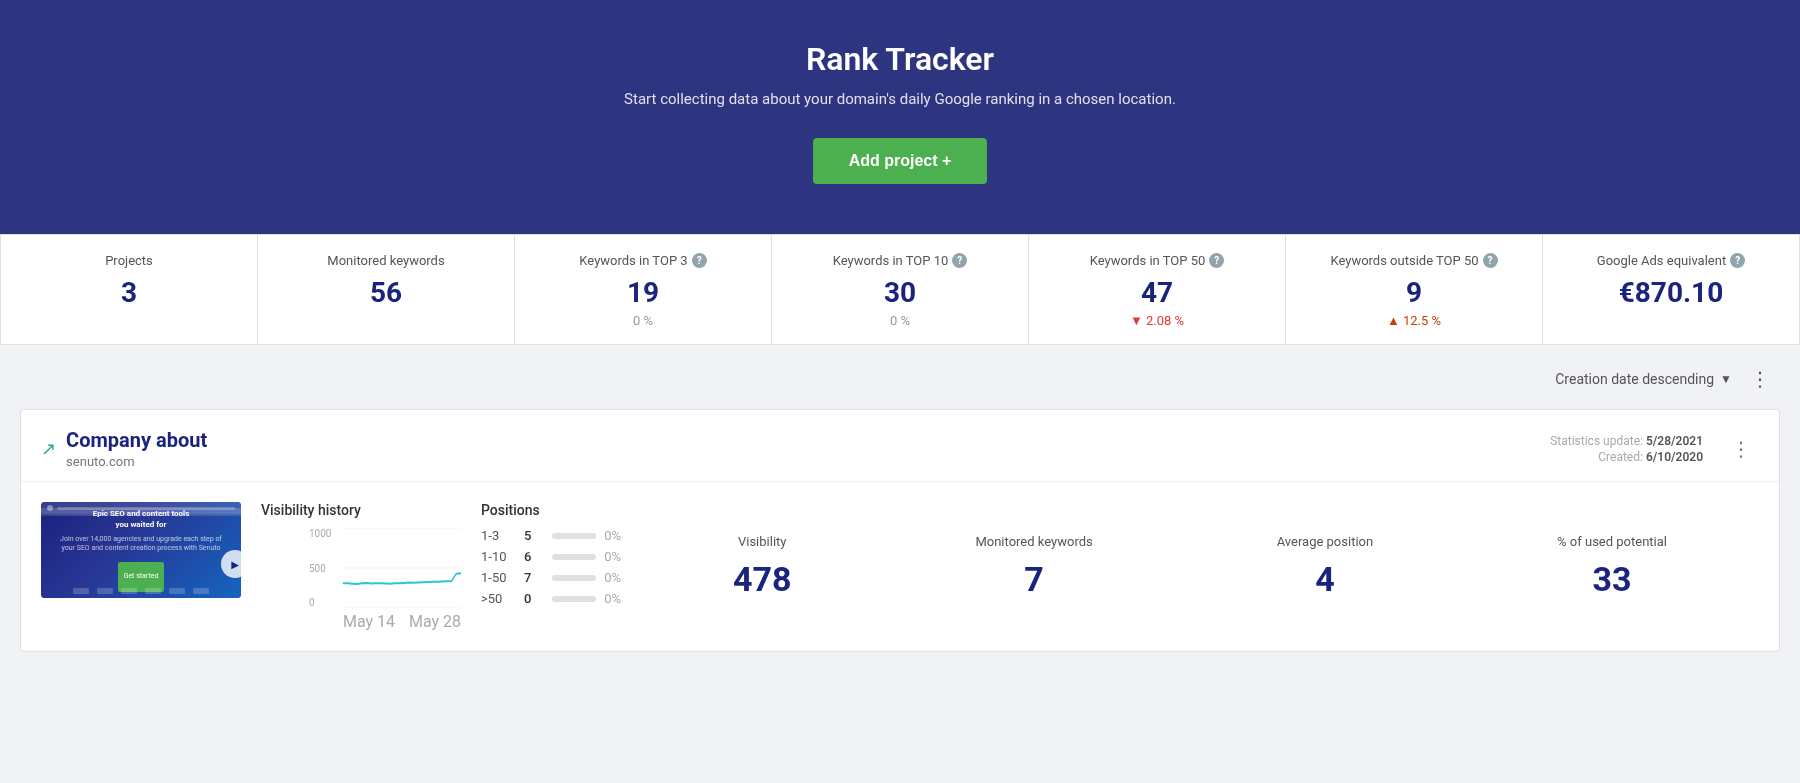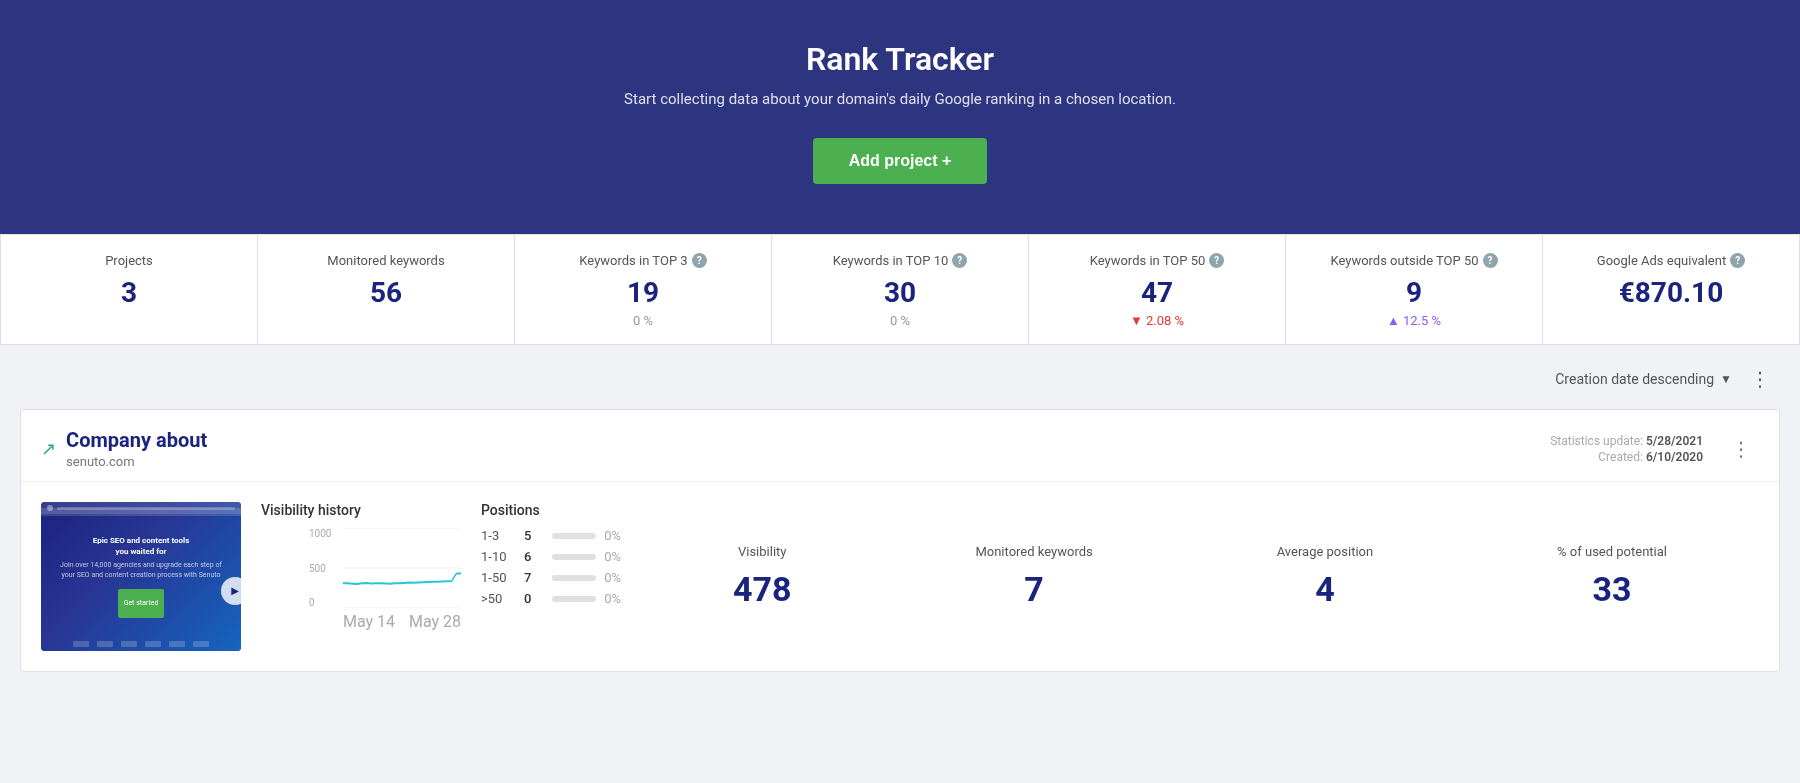--- a/index.html
+++ b/index.html
@@ -65,21 +65,21 @@
       font-size: 28px;
       font-weight: 700;
       color: #1a237e;
     }
     .stat-sub {
       font-size: 13px;
       color: #999;
       margin-top: 4px;
     }
     .stat-sub.red { color: #e53935; }
-    .stat-sub.green { color: #8b5cf6; }
+    .stat-sub.green { color: #c2410c; }
     .help-icon {
       display: inline-flex;
       align-items: center;
       justify-content: center;
       width: 15px;
       height: 15px;
       border-radius: 50%;
       background: #90a4ae;
       color: white;
       font-size: 10px;
@@ -182,21 +182,21 @@
       display: flex;
       align-items: stretch;
       padding: 20px;
       gap: 20px;
     }
 
     
     .project-thumbnail {
       width: 200px;
       min-width: 200px;
-      height: 149px;
+      height: 96px;
       border-radius: 4px;
       overflow: hidden;
       background: #1a237e;
       flex-shrink: 0;
       display: flex;
       align-items: center;
       justify-content: center;
     }
     .thumbnail-mockup {
       width: 100%;

